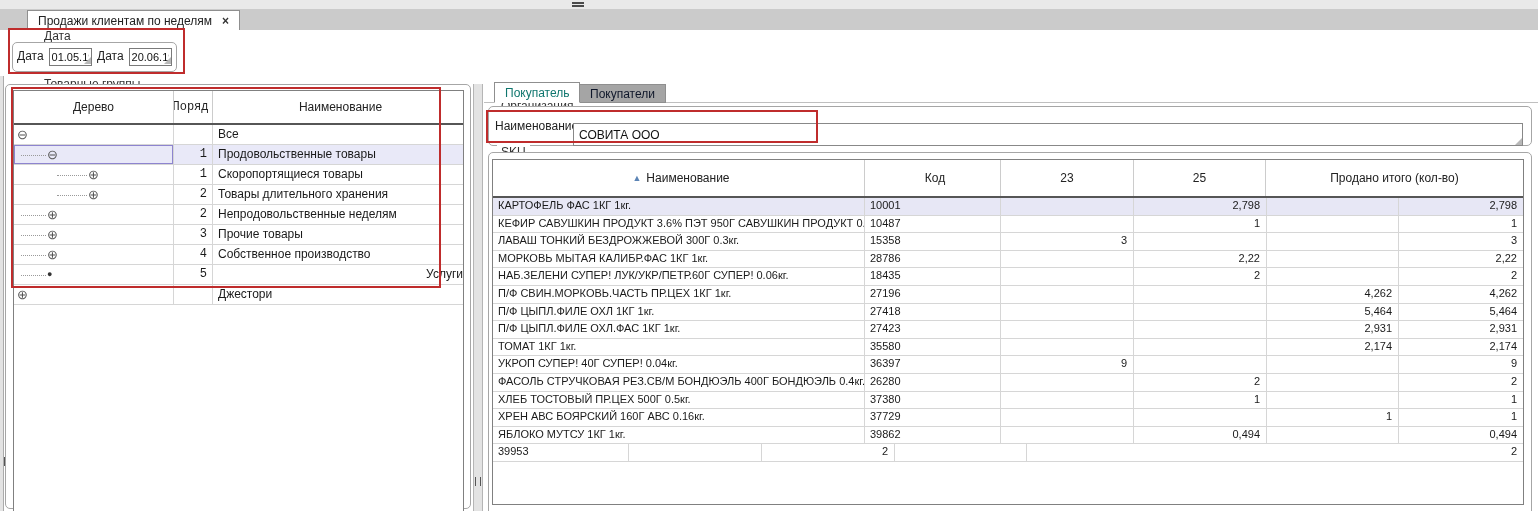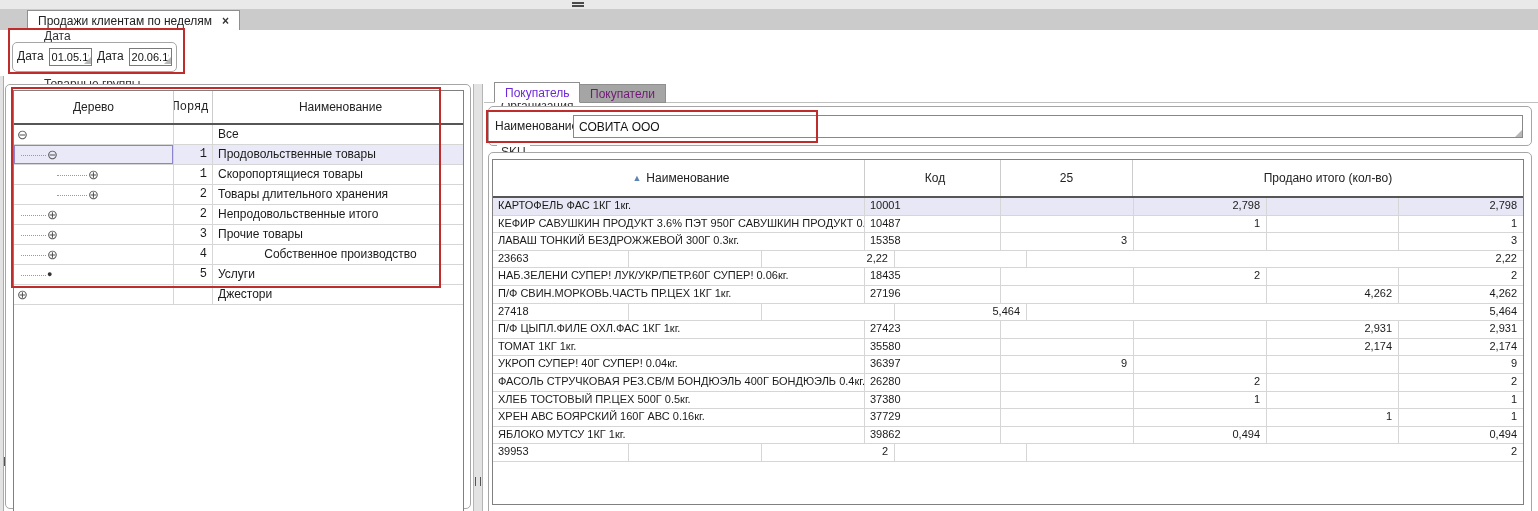--- a/index.html
+++ b/index.html
@@ -55,28 +55,28 @@
   .c-tree{display:flex;align-items:center;}
   .conn{border-bottom:1px dotted #9a9a9a;height:1px;}
   .lvl0 .pad{width:2px;} .lvl0 .conn{width:0;}
   .lvl1 .pad{width:7px;} .lvl1 .conn{width:25px;}
   .lvl2 .pad{width:43px;}.lvl2 .conn{width:30px;}
   .glyph{font-size:13px;line-height:13px;color:#555;margin-left:1px;}
   .g-leaf{font-size:9px;color:#333;}
 
   
   .ctab{height:21px;display:flex;align-items:center;padding:0 10px;font-size:12px;}
-  .ctab.active{left:494px;top:82px;background:#fff;border:1px solid #8f8f8f;border-bottom:1px solid #fff;color:#6d28d9;z-index:2;}
-  .ctab.inactive{left:579px;top:84px;height:19px;background:#a5a5a5;border:1px solid #8f8f8f;color:#701a75;z-index:1;}
+  .ctab.active{left:494px;top:82px;background:#fff;border:1px solid #8f8f8f;border-bottom:1px solid #fff;color:#0f766e;z-index:2;}
+  .ctab.inactive{left:579px;top:84px;height:19px;background:#a5a5a5;border:1px solid #8f8f8f;color:#0f172a;z-index:1;}
   .tabline{left:484px;top:102px;width:1054px;height:1px;background:#bfbfbf;}
 
   
   .orggrp{left:488px;top:106px;width:1044px;height:40px;}
   .orglabel{position:absolute;left:6px;top:12px;font-size:12px;color:#222;}
-  .orginwrap{position:absolute;left:84px;top:8px;right:8px;height:23px;}
+  .orginwrap{position:absolute;left:84px;top:16px;right:8px;height:23px;}
   .orginwrap input{width:100%;height:100%;box-sizing:border-box;border:1px solid #888;font-size:12px;
                    font-family:"Liberation Sans",sans-serif;padding:0 5px;background:#fff;color:#111;}
 
   
   .skugrp{left:488px;top:152px;width:1044px;height:372px;}
   .skutbl{left:492px;top:159px;width:1032px;height:346px;}
   .skutbl .thead{height:36px;}
   .s-name{width:372px;} .s-code{width:136px;} .s-23{width:133px;} .s-24{width:133px;} .s-25{width:132px;} .s-tot{flex:1;}
   .skutbl .trow{height:16.6px;font-size:11px;line-height:15.8px;}
   .skurow.sel{background:#e7e7f5;}
@@ -167,48 +167,48 @@
     <div class="cell c-ord">2</div>
     <div class="cell c-name" style="border-right:none;">Товары длительного хранения</div>
   </div>
   <div class="trow treerow lvl1">
     <div class="cell c-tree">
         <span class="pad"></span>
         <span class="conn"></span>
         <span class="glyph">⊕</span>
       </div>
     <div class="cell c-ord">2</div>
-    <div class="cell c-name" style="border-right:none;">Непродовольственные итого</div>
+    <div class="cell c-name" style="border-right:none;">Непродовольственные неделям</div>
   </div>
   <div class="trow treerow lvl1">
     <div class="cell c-tree">
         <span class="pad"></span>
         <span class="conn"></span>
         <span class="glyph">⊕</span>
       </div>
     <div class="cell c-ord">3</div>
     <div class="cell c-name" style="border-right:none;">Прочие товары</div>
   </div>
   <div class="trow treerow lvl1">
     <div class="cell c-tree">
         <span class="pad"></span>
         <span class="conn"></span>
         <span class="glyph">⊕</span>
       </div>
     <div class="cell c-ord">4</div>
-    <div class="cell c-name" style="border-right:none;text-align:center;">Собственное производство</div>
+    <div class="cell c-name" style="border-right:none;">Собственное производство</div>
   </div>
   <div class="trow treerow lvl1">
     <div class="cell c-tree">
         <span class="pad"></span>
         <span class="conn"></span>
         <span class="glyph g-leaf">●</span>
       </div>
     <div class="cell c-ord">5</div>
-    <div class="cell c-name" style="border-right:none;">Услуги</div>
+    <div class="cell c-name" style="border-right:none;text-align:right;">Услуги</div>
   </div>
   <div class="trow treerow lvl0">
     <div class="cell c-tree">
         <span class="pad"></span>
         <span class="conn"></span>
         <span class="glyph">⊕</span>
       </div>
     <div class="cell c-ord"></div>
     <div class="cell c-name" style="border-right:none;">Джестори</div>
   </div>
@@ -237,20 +237,21 @@
 
 <span class="lg abs" style="left:497px;top:145px;">SKU</span>
 <div class="abs grp skugrp"></div>
 <div class="abs tbl skutbl">
   <div class="thead">
     <div class="th s-name">
       <span class="sorticon">▲</span>
       <span>Наименование</span>
     </div>
     <div class="th s-code">Код</div>
+    <div class="th s-23">23</div>
     <div class="th s-25">25</div>
     <div class="th s-tot" style="border-right:none;">Продано итого (кол-во)</div>
   </div>
 
   <div class="trow skurow sel">
     <div class="cell s-name">КАРТОФЕЛЬ ФАС 1КГ 1кг.</div>
     <div class="cell s-code">10001</div>
     <div class="cell s-23 num"></div>
     <div class="cell s-24 num">2,798</div>
     <div class="cell s-25 num"></div>
@@ -266,21 +267,22 @@
   </div>
   <div class="trow skurow">
     <div class="cell s-name">ЛАВАШ ТОНКИЙ БЕЗДРОЖЖЕВОЙ 300Г 0.3кг.</div>
     <div class="cell s-code">15358</div>
     <div class="cell s-23 num">3</div>
     <div class="cell s-24 num"></div>
     <div class="cell s-25 num"></div>
     <div class="cell s-tot num" style="border-right:none;">3</div>
   </div>
   <div class="trow skurow">
-    <div class="cell s-code">23663</div>
+    <div class="cell s-name">МОРКОВЬ МЫТАЯ КАЛИБР.ФАС 1КГ 1кг.</div>
+    <div class="cell s-code">28786</div>
     <div class="cell s-23 num"></div>
     <div class="cell s-24 num">2,22</div>
     <div class="cell s-25 num"></div>
     <div class="cell s-tot num" style="border-right:none;">2,22</div>
   </div>
   <div class="trow skurow">
     <div class="cell s-name">НАБ.ЗЕЛЕНИ СУПЕР! ЛУК/УКР/ПЕТР.60Г СУПЕР! 0.06кг.</div>
     <div class="cell s-code">18435</div>
     <div class="cell s-23 num"></div>
     <div class="cell s-24 num">2</div>
@@ -289,20 +291,21 @@
   </div>
   <div class="trow skurow">
     <div class="cell s-name">П/Ф СВИН.МОРКОВЬ.ЧАСТЬ ПР.ЦЕХ 1КГ 1кг.</div>
     <div class="cell s-code">27196</div>
     <div class="cell s-23 num"></div>
     <div class="cell s-24 num"></div>
     <div class="cell s-25 num">4,262</div>
     <div class="cell s-tot num" style="border-right:none;">4,262</div>
   </div>
   <div class="trow skurow">
+    <div class="cell s-name">П/Ф ЦЫПЛ.ФИЛЕ ОХЛ 1КГ 1кг.</div>
     <div class="cell s-code">27418</div>
     <div class="cell s-23 num"></div>
     <div class="cell s-24 num"></div>
     <div class="cell s-25 num">5,464</div>
     <div class="cell s-tot num" style="border-right:none;">5,464</div>
   </div>
   <div class="trow skurow">
     <div class="cell s-name">П/Ф ЦЫПЛ.ФИЛЕ ОХЛ.ФАС 1КГ 1кг.</div>
     <div class="cell s-code">27423</div>
     <div class="cell s-23 num"></div>

